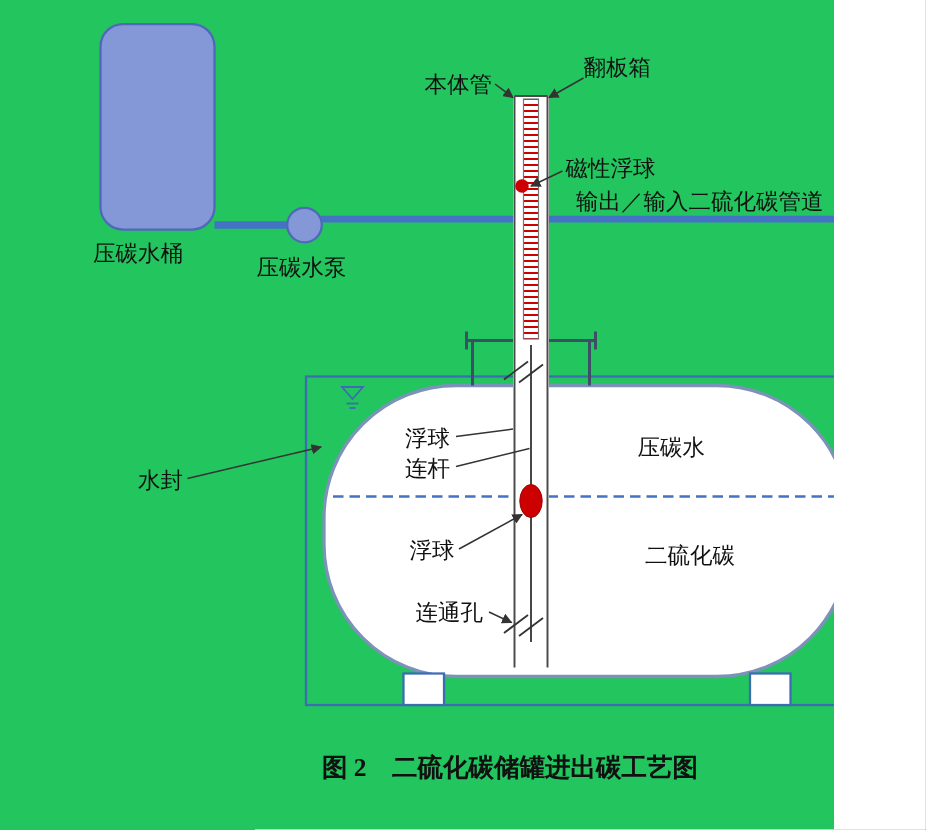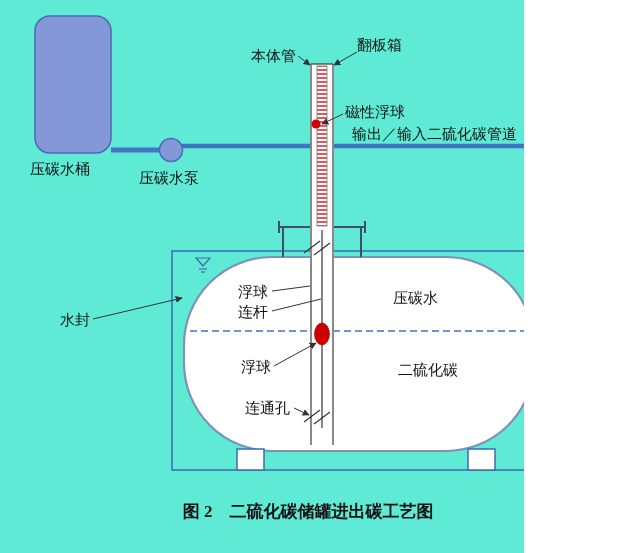--- a/index.html
+++ b/index.html
@@ -1,17 +1,17 @@
 <!DOCTYPE html>
 <html><head>
 <meta charset="utf-8">
 <style>
   html,body{margin:0;padding:0;background:#ffffff;}
-  .page{position:relative;width:524px;height:553px;background:#5eead4;overflow:hidden;
-        font-family:"Liberation Serif","DejaVu Serif",serif;}
+  .page{position:relative;width:524px;height:553px;background:#22c55e;overflow:hidden;
+        font-family:"Liberation Serif","DejaVu Serif",serif;padding-left:32px;}
   svg text{font-family:"Liberation Serif","DejaVu Serif",serif;fill:#111;}
   text.lbl{font-size:15px;}
   text.caption{font-size:17px;font-weight:bold;}
 </style>
 </head>
 <body>
 
 <div class="page">
 <svg width="617" height="553" viewBox="0 0 617 553">
   <defs>

